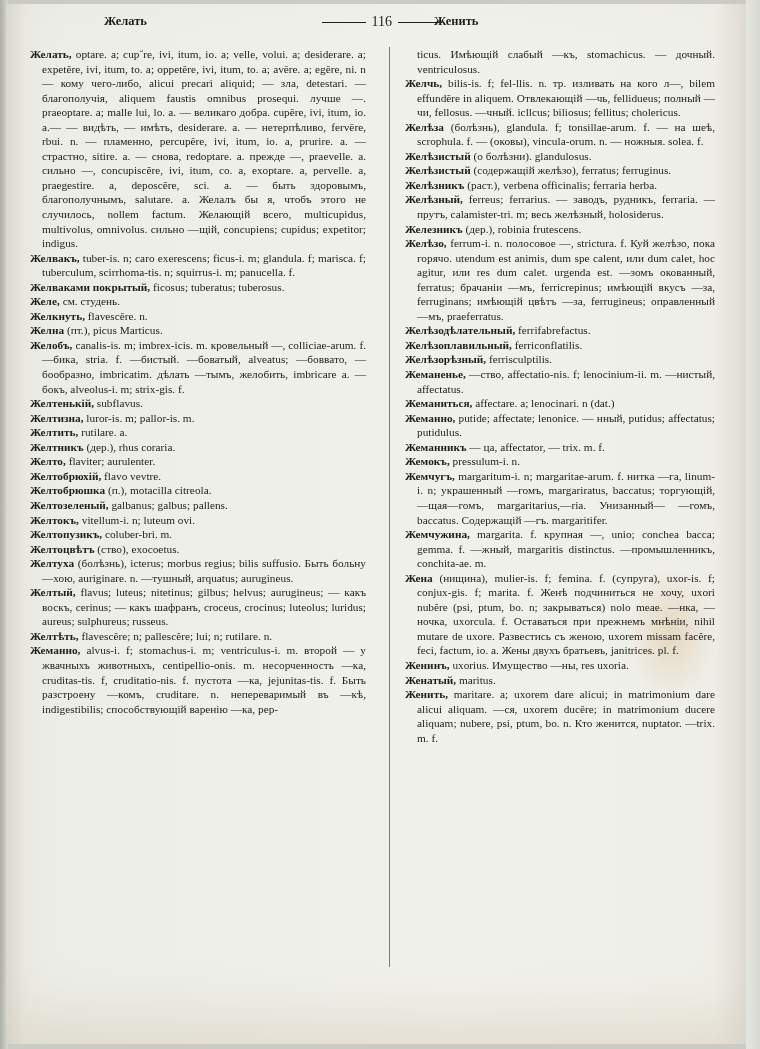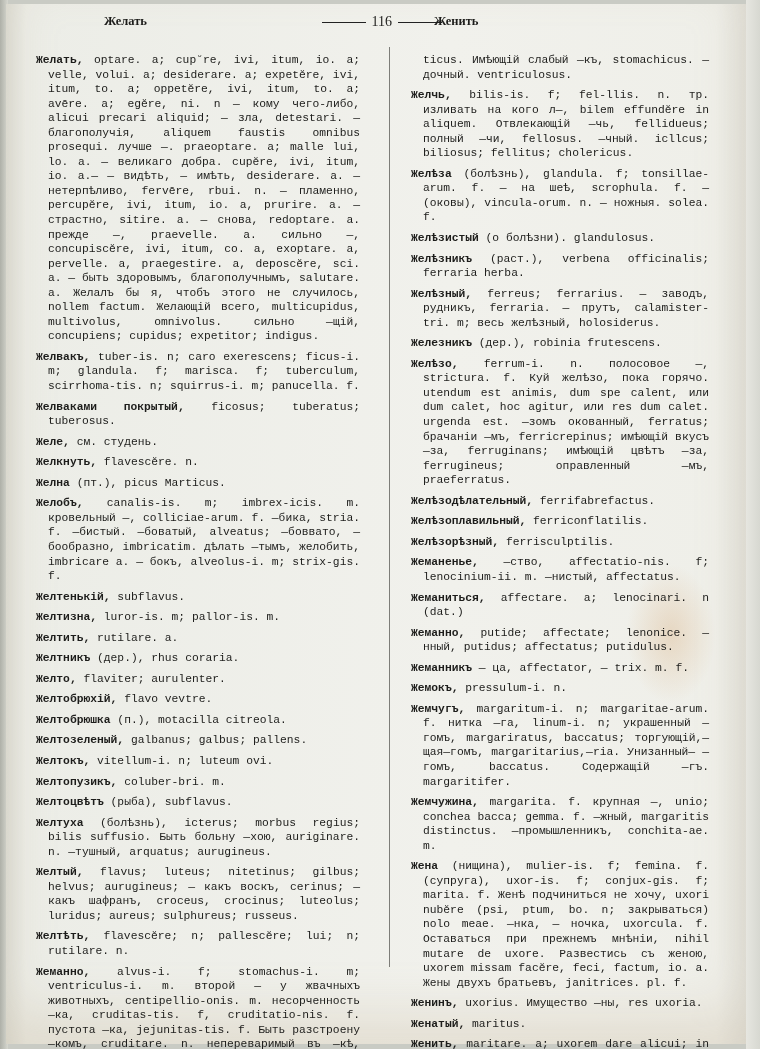--- a/index.html
+++ b/index.html
@@ -39,21 +39,21 @@
       font-size: 11.3px; line-height: 14.55px;
       text-align: justify;
     }
     .col-left { left: 30px; width: 336px; }
     .col-right { left: 405px; width: 310px; }
     .divider {
       position: absolute; left: 389px; top: 47px; width: 0; height: 920px;
       border-left: 1px solid #7d7d78;
     }
     .entry {
-      padding-left: 12px; text-indent: -12px; margin: 6px; font-family: Liberation Mono, monospace;
+      padding-left: 12px; text-indent: -12px; margin: 0;
     }
     .hw { font-weight: bold; }
     .cont { padding-left: 12px; text-indent: 0; }
   </style>
 </head>
 <body>
 
 <div class="spine"></div>
 <div class="page">
   <div class="stain"></div>
@@ -79,32 +79,33 @@
     <p class="entry"><span class="hw">Желтенькій,</span> <span>subflavus.</span></p>
     <p class="entry"><span class="hw">Желтизна,</span> <span>luror-is. m; pallor-is. m.</span></p>
     <p class="entry"><span class="hw">Желтить,</span> <span>rutilare. a.</span></p>
     <p class="entry"><span class="hw">Желтникъ</span> <span>(дер.), rhus coraria.</span></p>
     <p class="entry"><span class="hw">Желто,</span> <span>flaviter; aurulenter.</span></p>
     <p class="entry"><span class="hw">Желтобрюхій,</span> <span>flavo vevtre.</span></p>
     <p class="entry"><span class="hw">Желтобрюшка</span> <span>(п.), motacilla citreola.</span></p>
     <p class="entry"><span class="hw">Желтозеленый,</span> <span>galbanus; galbus; pallens.</span></p>
     <p class="entry"><span class="hw">Желтокъ,</span> <span>vitellum-i. n; luteum ovi.</span></p>
     <p class="entry"><span class="hw">Желтопузикъ,</span> <span>coluber-bri. m.</span></p>
-    <p class="entry"><span class="hw">Желтоцвѣтъ</span> <span>(рыба), subflavus.</span></p>
+    <p class="entry"><span class="hw">Желтоцвѣтъ</span> <span>(ство), exocoetus.</span></p>
     <p class="entry"><span class="hw">Желтуха</span> <span>(болѣзнь), icterus; morbus regius; bilis suffusio. Быть больну —хою, auriginare. n. —тушный, arquatus; aurugineus.</span></p>
     <p class="entry"><span class="hw">Желтый,</span> <span>flavus; luteus; nitetinus; gilbus; helvus; aurugineus; — какъ воскъ, cerinus; — какъ шафранъ, croceus, crocinus; luteolus; luridus; aureus; sulphureus; russeus.</span></p>
     <p class="entry"><span class="hw">Желтѣть,</span> <span>flavescĕre; n; pallescĕre; lui; n; rutilare. n.</span></p>
     <p class="entry"><span class="hw">Жеманно,</span> <span>alvus-i. f; stomachus-i. m; ventriculus-i. m. второй — у жвачныхъ животныхъ, centipellio-onis. m. несорченность —ка, cruditas-tis. f, cruditatio-nis. f. пустота —ка, jejunitas-tis. f. Быть разстроену —комъ, cruditare. n. непереваримый въ —кѣ, indigestibilis; способствующій варенію —ка, pep-</span></p>
   </div>
 <div class="divider"></div>
 <div class="col col-right" id="col-right">
     <p class="entry cont"><span>ticus. Имѣющій слабый —къ, stomachicus. — дочный. ventriculosus.</span></p>
     <p class="entry"><span class="hw">Желчь,</span> <span>bilis-is. f; fel-llis. n. тр. изливать на кого л—, bilem effundĕre in aliquem. Отвлекающій —чь, fellidueus; полный —чи, fellosus. —чный. icllcus; biliosus; fellitus; cholericus.</span></p>
     <p class="entry"><span class="hw">Желѣза</span> <span>(болѣзнь), glandula. f; tonsillae-arum. f. — на шеѣ, scrophula. f. — (оковы), vincula-orum. n. — ножныя. solea. f.</span></p>
     <p class="entry"><span class="hw">Желѣзистый</span> <span>(о болѣзни). glandulosus.</span></p>
+    <p class="entry"><span class="hw">Желѣзистый</span> <span>(содержащій желѣзо), ferratus; ferruginus.</span></p>
     <p class="entry"><span class="hw">Желѣзникъ</span> <span>(раст.), verbena officinalis; ferraria herba.</span></p>
     <p class="entry"><span class="hw">Желѣзный,</span> <span>ferreus; ferrarius. — заводъ, рудникъ, ferraria. — прутъ, calamister-tri. m; весь желѣзный, holosiderus.</span></p>
     <p class="entry"><span class="hw">Железникъ</span> <span>(дер.), robinia frutescens.</span></p>
     <p class="entry"><span class="hw">Желѣзо,</span> <span>ferrum-i. n. полосовое —, strictura. f. Куй желѣзо, пока горячо. utendum est animis, dum spe calent, или dum calet, hoc agitur, или res dum calet. urgenda est. —зомъ окованный, ferratus; брачаніи —мъ, ferricrepinus; имѣющій вкусъ —за, ferruginans; имѣющій цвѣтъ —за, ferrugineus; оправленный —мъ, praeferratus.</span></p>
     <p class="entry"><span class="hw">Желѣзодѣлательный,</span> <span>ferrifabrefactus.</span></p>
     <p class="entry"><span class="hw">Желѣзоплавильный,</span> <span>ferriconflatilis.</span></p>
     <p class="entry"><span class="hw">Желѣзорѣзный,</span> <span>ferrisculptilis.</span></p>
     <p class="entry"><span class="hw">Жеманенье,</span> <span>—ство, affectatio-nis. f; lenocinium-ii. m. —нистый, affectatus.</span></p>
     <p class="entry"><span class="hw">Жеманиться,</span> <span>affectare. a; lenocinari. n (dat.)</span></p>
     <p class="entry"><span class="hw">Жеманно,</span> <span>putide; affectate; lenonice. — нный, putidus; affectatus; putidulus.</span></p>

